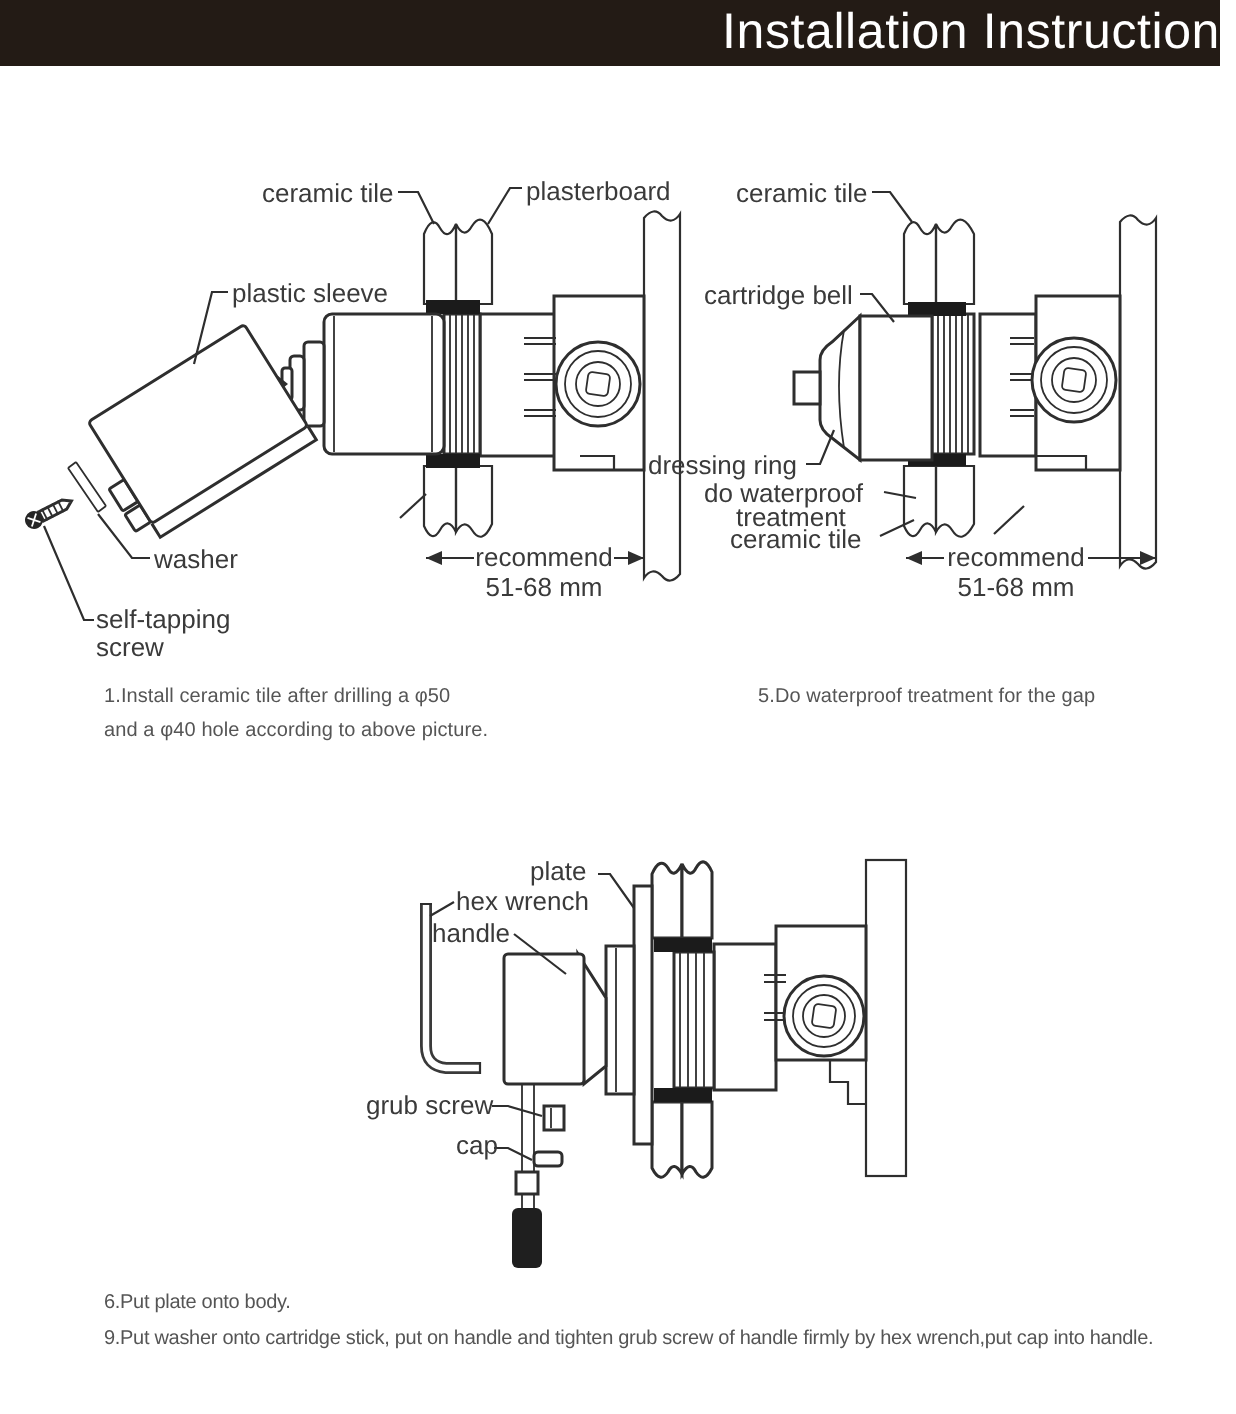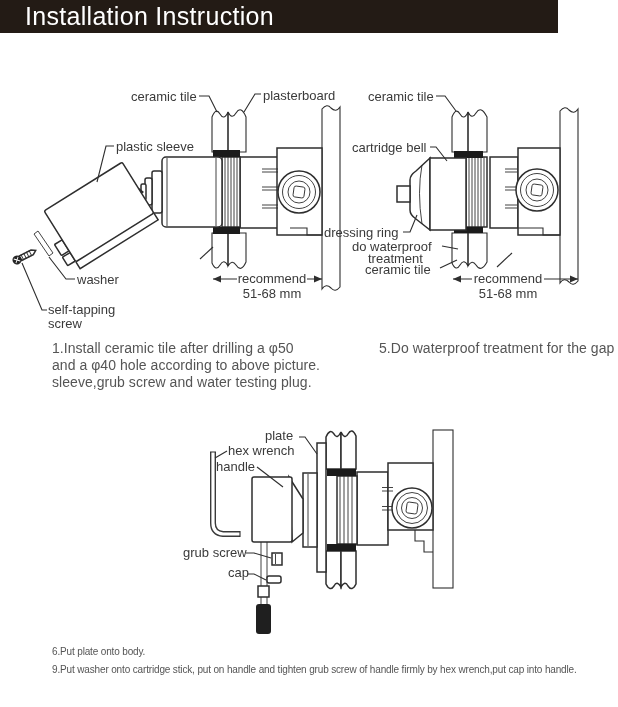--- a/index.html
+++ b/index.html
@@ -1,38 +1,38 @@
 <!DOCTYPE html>
 <html><head>
 <meta charset="utf-8">
 <style>
   html,body{margin:0;padding:0;}
   body{
     width:618px;height:707px;position:relative;background:#ffffff;
     font-family:"Liberation Sans",sans-serif;overflow:hidden;
   }
   .header{
-    position:absolute;top:0;left:0;width:558px;height:33px;
-    background:#231b15;color:#fff;display:flex;align-items:center;
+    position:absolute;top:0;left:0;width:610px;height:33px;
+    background:#231b15;color:#fff;display:flex;align-items:center;justify-content:flex-end;
   }
   .header .title{
     padding-left:25px;font-size:25px;letter-spacing:.3px;font-weight:normal;
     white-space:nowrap;
   }
   svg.canvas{position:absolute;left:0;top:0;}
   svg text{
     font-family:"Liberation Sans",sans-serif;font-size:13px;fill:#3a3a3a;
   }
   .ln{stroke:#2e2e2e;fill:none;stroke-width:1.1;}
   .shape{fill:#ffffff;stroke:#2e2e2e;stroke-width:1.5;}
   .thin{fill:none;stroke:#2e2e2e;stroke-width:.9;}
   .seal{fill:#1b1b1b;stroke:none;}
   .arrow{fill:#2e2e2e;stroke:none;}
   .inst-block{
-    position:absolute;font-size:14px;color:#555;line-height:17px;
+    position:absolute;font-size:10px;color:#555;line-height:17px;
     letter-spacing:.05px;white-space:nowrap;
   }
   .inst-block.bottom{font-size:10px;line-height:18px;letter-spacing:-.15px;}
 </style>
 </head>
 <body>
 
 <div class="header">
   <span class="title">Installation Instruction</span>
 </div>
@@ -243,21 +243,20 @@
     <text x="228" y="455">hex wrench</text>
     <text x="216" y="471">handle</text>
     <text x="183" y="557">grub screw</text>
     <text x="228" y="577">cap</text>
   </g>
 </svg>
 
 <div class="inst-block" style="left:52px;top:340px">
   <div>1.Install ceramic tile after drilling a φ50</div>
   <div>and a φ40 hole according to above picture.</div>
-  <div>sleeve,grub screw and water testing plug.</div>
 </div>
 
 <div class="inst-block" style="left:379px;top:340px">
   <div>5.Do waterproof treatment for the gap</div>
 </div>
 
 <div class="inst-block bottom" style="left:52px;top:643px">
   <div>6.Put plate onto body.</div>
   <div>9.Put washer onto cartridge stick, put on handle and tighten grub screw of handle firmly by hex wrench,put cap into handle.</div>
 </div>

